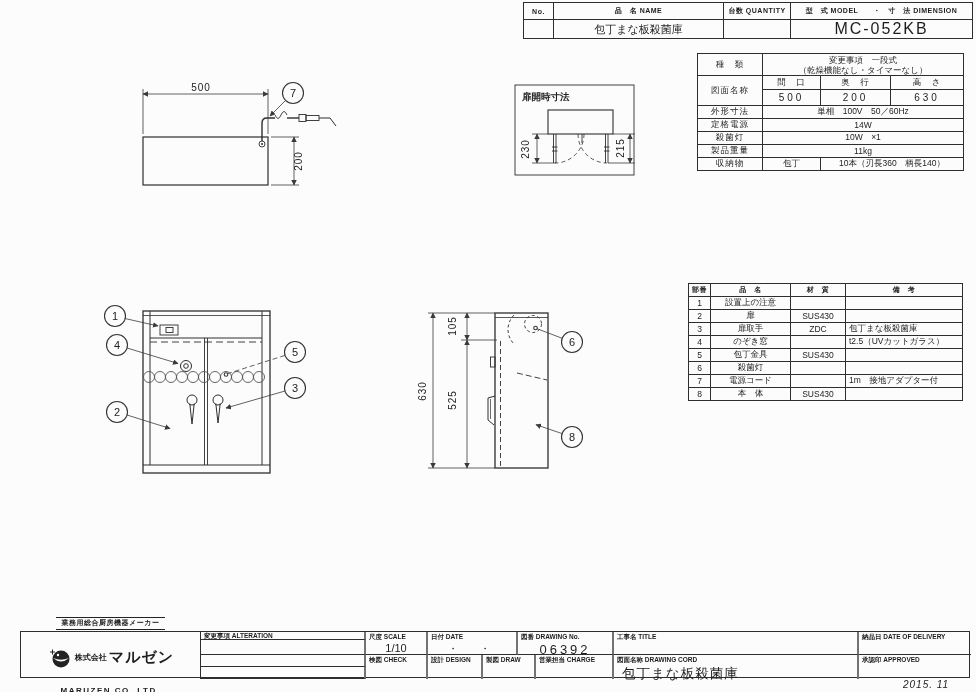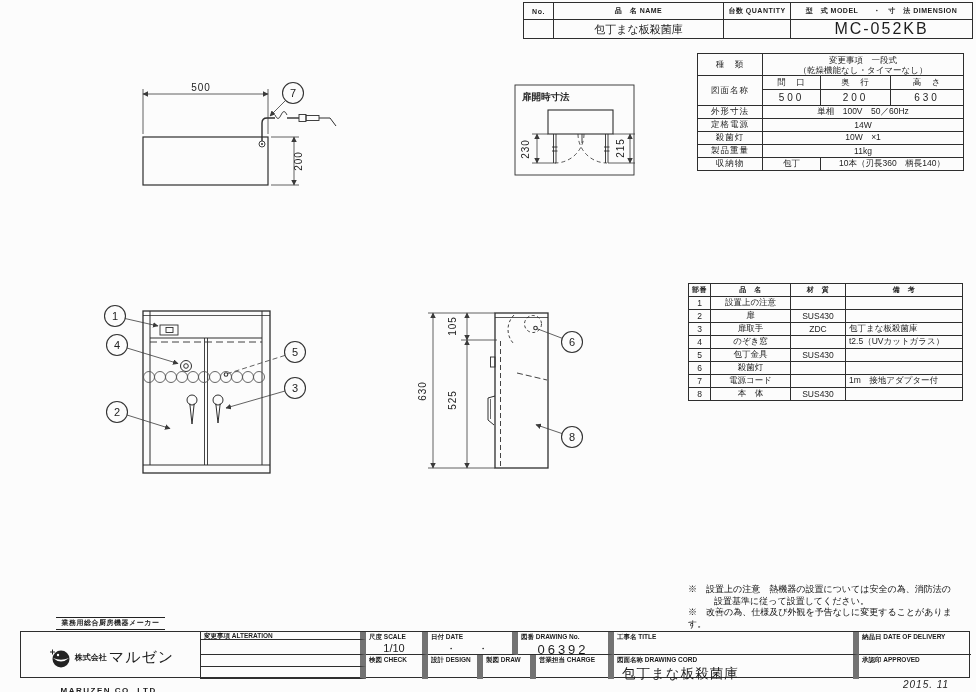--- a/index.html
+++ b/index.html
@@ -22,32 +22,32 @@
   .spec .lbl { letter-spacing:1px; }
   .spec .num { font-size:10px; letter-spacing:3px; }
   .spec .two { line-height:10px; font-size:8.5px; }
   .parts td { font-size:8.5px; height:12.5px; }
   .parts .note { text-align:left; padding-left:3px; }
   .parts .hcell { font-size:7.5px; }
   .notes { position:absolute; left:688px; top:584px; width:282px; font-size:9px; line-height:11.5px; color:#111; }
   .notes .ind { padding-left:26px; }
   
   .tblock { position:absolute; left:20px; top:631px; width:950px; height:47px; border:1.3px solid #2e2e2e; background:#fcfcfc; }
-  .tblock .cell { position:absolute; border-right:6px solid #737373; border-bottom:1px solid #2e2e2e; }
+  .tblock .cell { position:absolute; border-right:2px solid #737373; border-bottom:1px solid #2e2e2e; }
   .tblock .lab { font-size:6.5px; font-weight:700; padding:1px 0 0 3px; text-align:left; white-space:nowrap; }
   .tblock .val { text-align:center; }
   .scale-val { font-size:11px; }
   .date-val { font-size:10px; letter-spacing:6px; }
   .dno-val { font-size:13px; letter-spacing:3px; }
   .dname-val { font-size:13.5px; text-align:left; padding-left:8px; letter-spacing:1px; }
   .logo-cell { position:absolute; left:0; top:0; width:180px; height:47px; border-right:1px solid #2e2e2e; display:flex; flex-direction:column; align-items:center; justify-content:center; gap:18px; }
   .maker-line { font-size:7px; font-weight:700; border-top:1.4px solid #222; border-bottom:1.4px solid #222; padding:0 6px 1px 6px; letter-spacing:0.5px; }
   .logo-row { display:flex; align-items:center; gap:2px; }
   .kk { font-size:8px; font-weight:700; }
-  .mz { font-size:15px; font-weight:400; letter-spacing:1px; }
+  .mz { font-size:15px; font-weight:700; letter-spacing:1px; }
   .co-en { font-size:8px; font-weight:700; letter-spacing:1.5px; }
   .issue-date { position:absolute; left:903px; top:679px; font-size:10px; letter-spacing:1px;font-style:italic; }
 </style>
 </head>
 <body>
 
 <div class="sheet">
 
   <svg class="art" width="976" height="692">
     <defs>
@@ -347,25 +347,20 @@
     </tr>
     <tr>
       <td>8</td>
           <td>本　体</td>
           <td>SUS430</td>
           <td class="note"></td>
     </tr>
   </tbody>
     </table>
 
-  <div class="notes">
-    <div>※　設置上の注意　熱機器の設置については安全の為、消防法の</div>
-    <div class="ind">設置基準に従って設置してください。</div>
-    <div>※　改善の為、仕様及び外観を予告なしに変更することがあります。</div>
-  </div>
 
   <div class="tblock">
     <div class="logo-cell">
       <div class="maker-line">業務用総合厨房機器メーカー</div>
       <div class="logo-row">
         <svg width="26" height="20" viewBox="0 0 26 20">
           <path d="M3,4 h5 M5.5,1.5 v5" stroke="#222" stroke-width="1" fill="none"></path>
           <circle cx="14" cy="11" r="8.5" fill="#222"></circle>
           <path d="M6,10 Q14,17 22,10 Q14,13.5 6,10" fill="#fff"></path>
           <circle cx="11" cy="7" r="1.2" fill="#fff"></circle>

